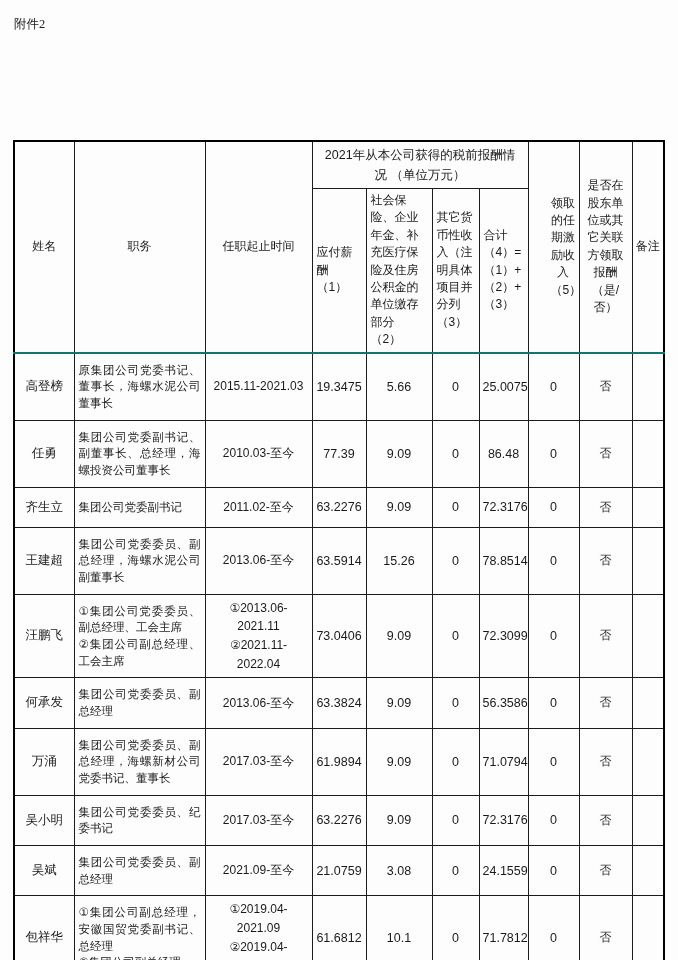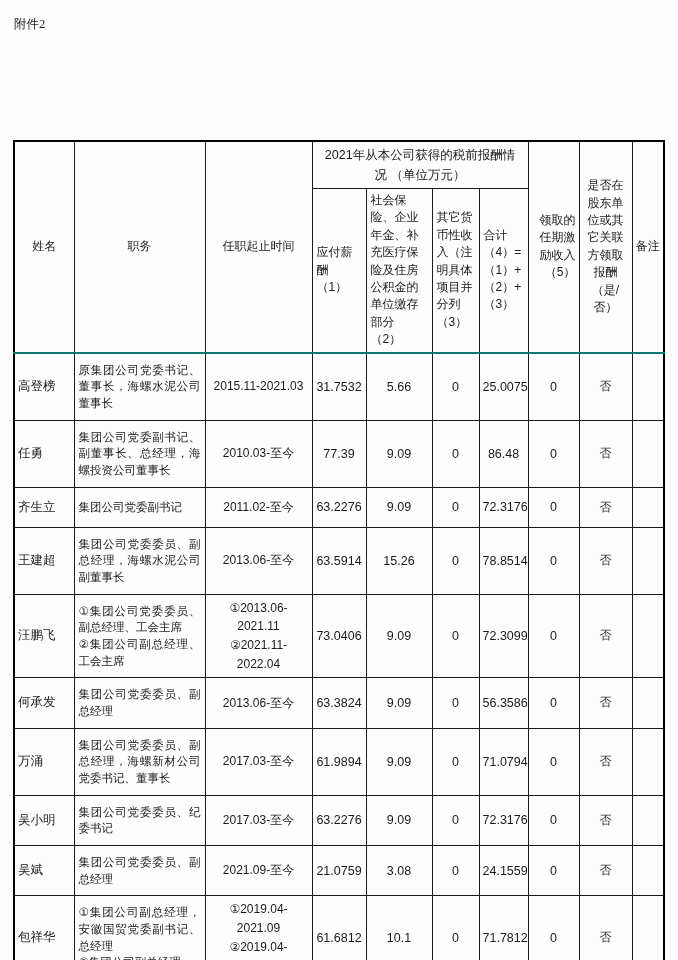--- a/index.html
+++ b/index.html
@@ -29,23 +29,23 @@
     padding:2px 3px;font-weight:normal;color:#1a1a1a;
   }
   thead th{font-size:12px;line-height:1.45;}
   thead th.group{
     height:42px;text-align:center;font-size:12.5px;
     padding:2px 8px;line-height:1.6;
   }
   thead tr.subrow{height:118px;}
   thead th.sub{text-align:left;padding:3px 2px 3px 4px;}
   thead th.hc{text-align:center;}
-  thead th.hl{text-align:right;padding-left:5px;}
+  thead th.hl{text-align:center;padding-left:22px;}
   thead th:not(.group){border-bottom:2px solid #0f766e;}
-  td.name{text-align:left;font-size:12.5px;}
+  td.name{text-align:center;font-size:12.5px;}
   td.pos{
     text-align:justify;font-size:11.5px;line-height:1.45;
     padding:8px 4px;white-space:pre-line;
   }
   td.term{
     text-align:center;font-size:12px;white-space:pre-line;line-height:1.55;
   }
   td.num{text-align:center;font-size:12.5px;}
   td.yn{text-align:center;font-size:12px;color:#333;}
 </style>
@@ -91,21 +91,21 @@
 （1）+
 （2）+
 （3）</th>
         </tr>
       </thead>
       <tbody>
         <tr style="height:52px">
           <td class="name">高登榜</td>
           <td class="pos">原集团公司党委书记、董事长，海螺水泥公司董事长</td>
           <td class="term">2015.11-2021.03</td>
-          <td class="num">31.7532</td>
+          <td class="num">19.3475</td>
           <td class="num">5.66</td>
           <td class="num">0</td>
           <td class="num">25.0075</td>
           <td class="num">0</td>
           <td class="yn">否</td>
           <td class="remark"></td>
         </tr>
         <tr style="height:56px">
           <td class="name">任勇</td>
           <td class="pos">集团公司党委副书记、副董事长、总经理，海螺投资公司董事长</td>

